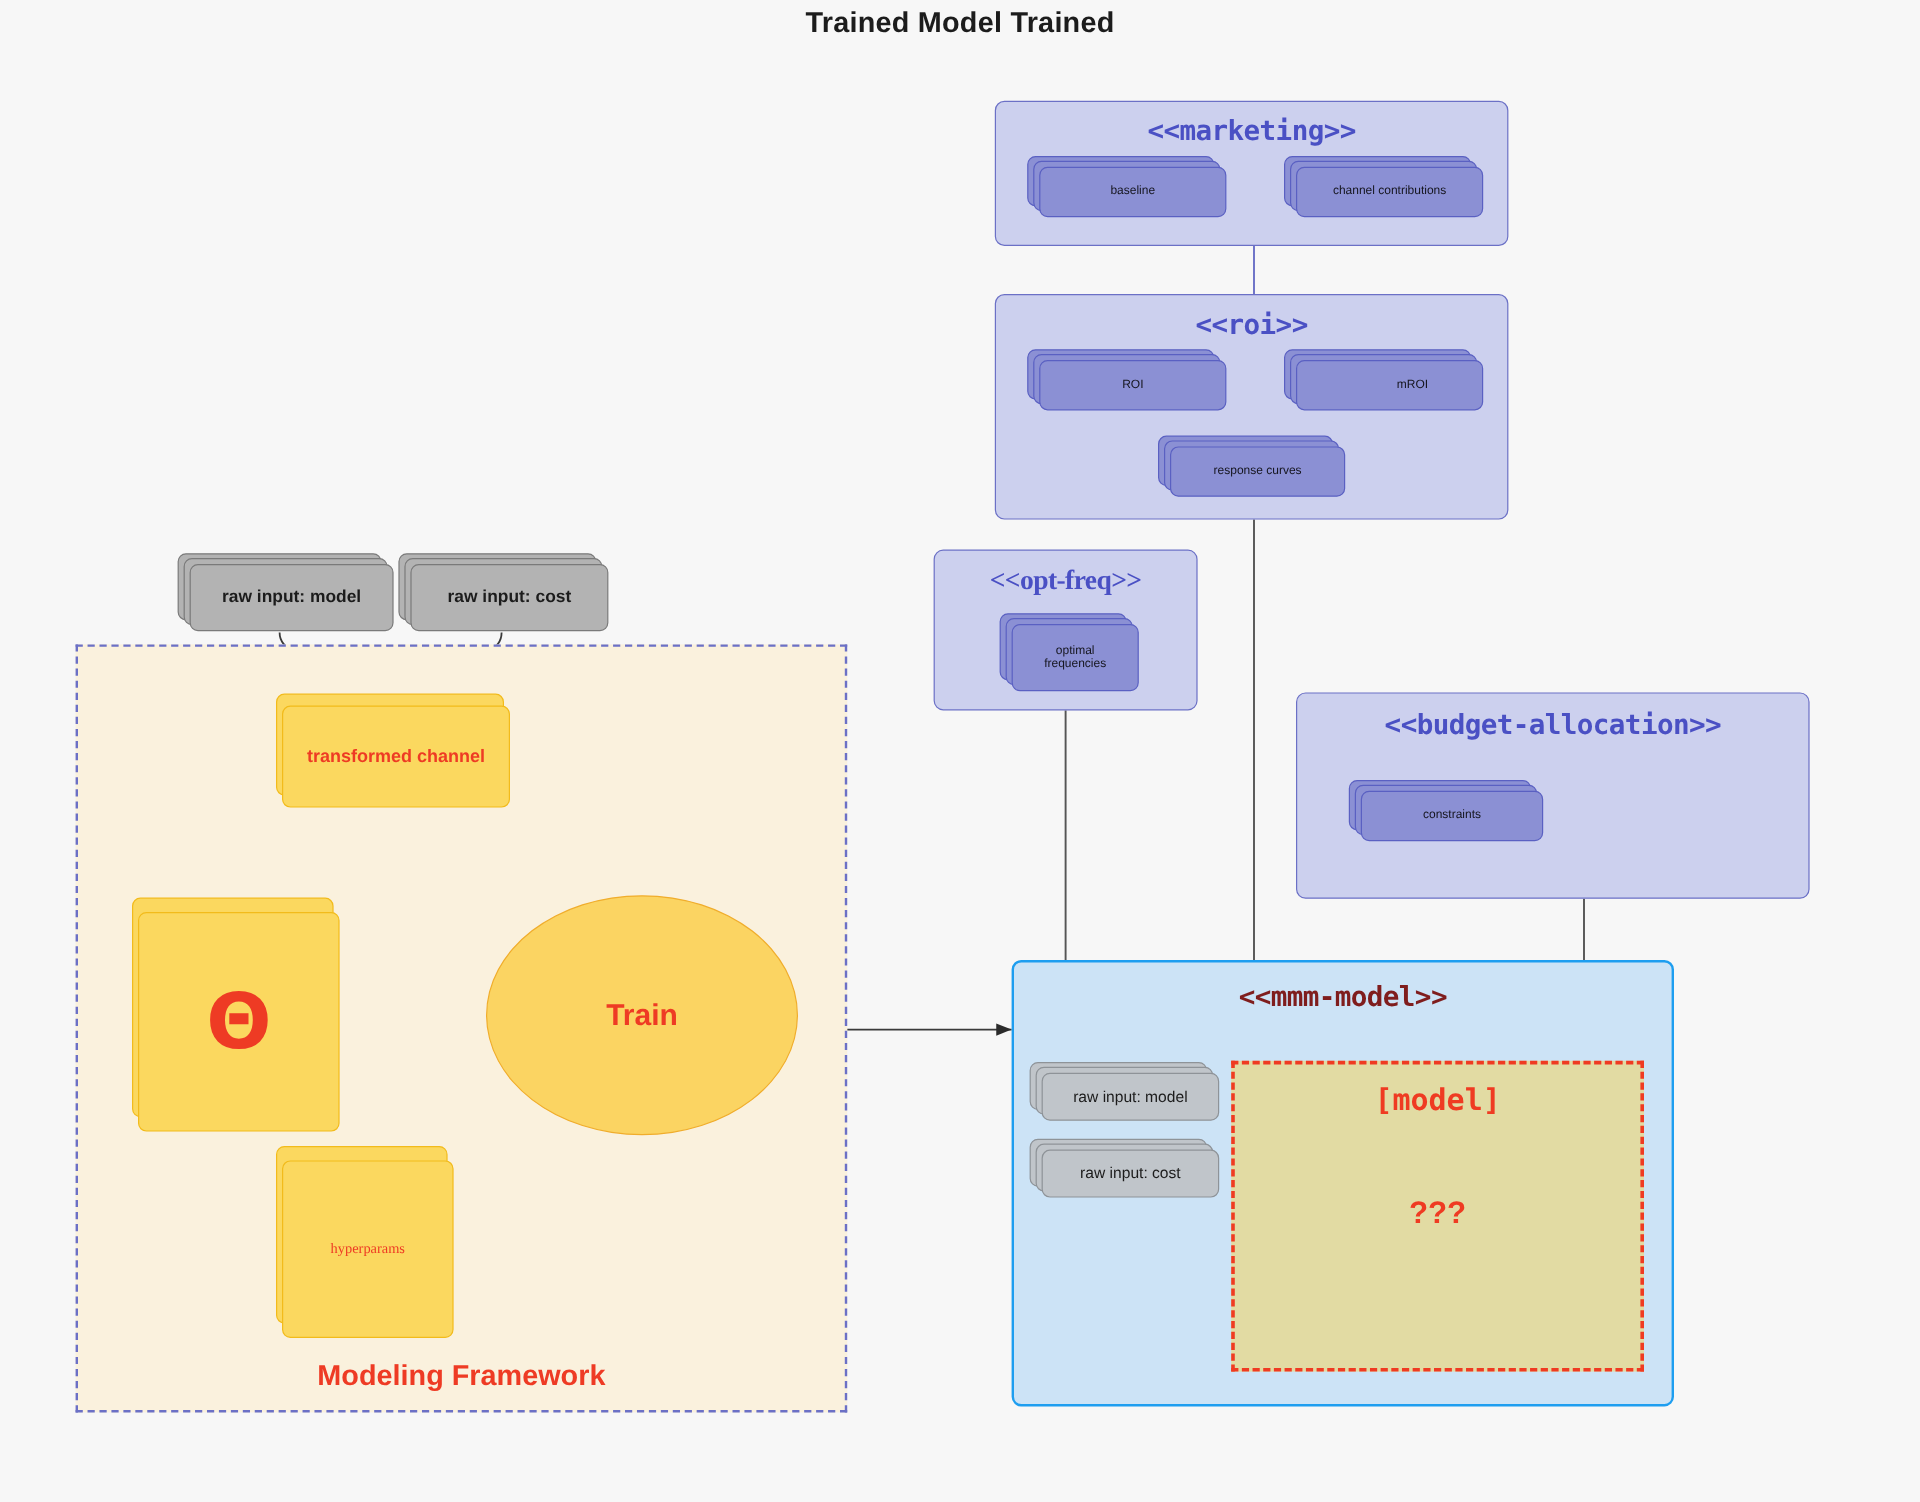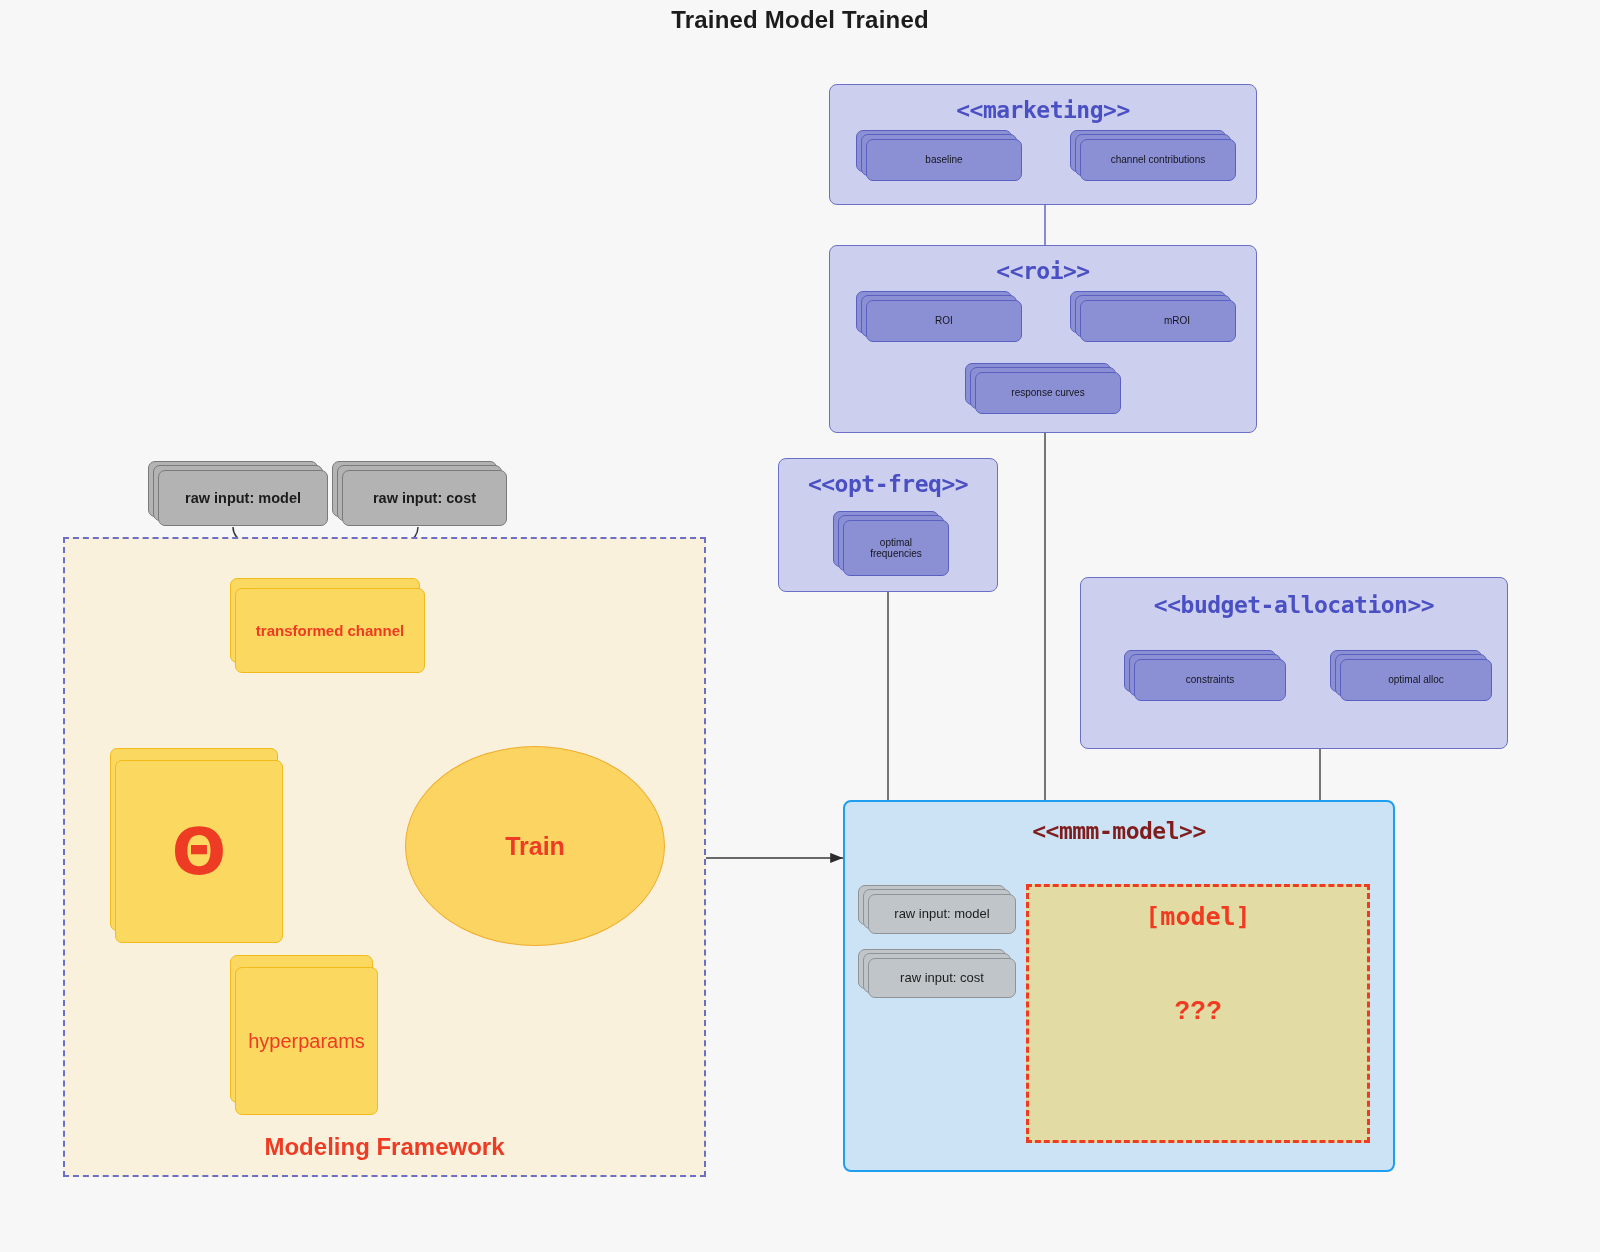--- a/index.html
+++ b/index.html
@@ -266,21 +266,21 @@
   </div>
   <div class="node purple" style="left:965px; top:363px; width:166px; height:52px;">
     <div class="card back2" style="width:146px; height:42px;"></div>
     <div class="card back1" style="width:146px; height:42px;"></div>
     <div class="card front" style="width:146px; height:42px;">
       <span class="lbl">response curves</span>
     </div>
   </div>
 
   <div class="package purple" style="left:778px; top:458px; width:220px; height:134px;">
-    <div class="pkg-title purple" style="top:12px;">&lt;&lt;opt-freq&gt;&gt;</div>
+    <div class="pkg-title purple" style="top:12px;font-family:Liberation Serif, serif;">&lt;&lt;opt-freq&gt;&gt;</div>
   </div>
   <div class="node purple" style="left:833px; top:511px; width:116px; height:66px;">
     <div class="card back2" style="width:106px; height:56px;"></div>
     <div class="card back1" style="width:106px; height:56px;"></div>
     <div class="card front" style="width:106px; height:56px;">
       <span class="lbl">
         <span>optimal</span><br>
         <span>frequencies</span>
       </span>
     </div>
@@ -289,27 +289,20 @@
   <div class="package purple" style="left:1080px; top:577px; width:428px; height:172px;">
     <div class="pkg-title purple" style="top:14px;">&lt;&lt;budget-allocation&gt;&gt;</div>
   </div>
   <div class="node purple" style="left:1124px; top:650px; width:162px; height:52px;">
     <div class="card back2" style="width:152px; height:42px;"></div>
     <div class="card back1" style="width:152px; height:42px;"></div>
     <div class="card front" style="width:152px; height:42px;">
       <span class="lbl">constraints</span>
     </div>
   </div>
-  <div class="node purple" style="left:1330px; top:650px; width:162px; height:52px;">
-    <div class="card back2" style="width:152px; height:42px;"></div>
-    <div class="card back1" style="width:152px; height:42px;"></div>
-    <div class="card front" style="width:152px; height:42px;">
-      <span class="lbl">optimal alloc</span>
-    </div>
-  </div>
 
   <div class="package blue" style="left:843px; top:800px; width:552px; height:372px;">
     <div class="pkg-title blue" style="top:16px;">&lt;&lt;mmm-model&gt;&gt;</div>
   </div>
   <div class="node grey small" style="left:858px; top:885px; width:158px; height:50px;">
     <div class="card back2" style="width:148px; height:40px;"></div>
     <div class="card back1" style="width:148px; height:40px;"></div>
     <div class="card front" style="width:148px; height:40px;">
       <span class="lbl">raw input: model</span>
     </div>
@@ -355,21 +348,21 @@
   <div class="node yellow" style="left:110px; top:748px; width:180px; height:195px;">
     <div class="card back2" style="width:168px; height:183px;"></div>
     <div class="card front" style="left:5px; top:12px; width:168px; height:183px;">
       <span id="theta-glyph">Θ</span>
     </div>
   </div>
 
   <div class="node yellow" style="left:230px; top:955px; width:155px; height:160px;">
     <div class="card back2" style="width:143px; height:148px;"></div>
     <div class="card front" style="left:5px; top:12px; width:143px; height:148px;">
-      <span class="lbl" style="font-family:Liberation Sans, sans-serif; font-size:20px; font-weight:normal;">hyperparams</span>
+      <span class="lbl" style="font-family:Liberation Serif, serif; font-size:12px; font-weight:normal;">hyperparams</span>
     </div>
   </div>
 
   <div id="train-ellipse" style="left:405px; top:746px; width:260px; height:200px;">
     <span>Train</span>
   </div>
 
 </div>
 
 </body></html>

